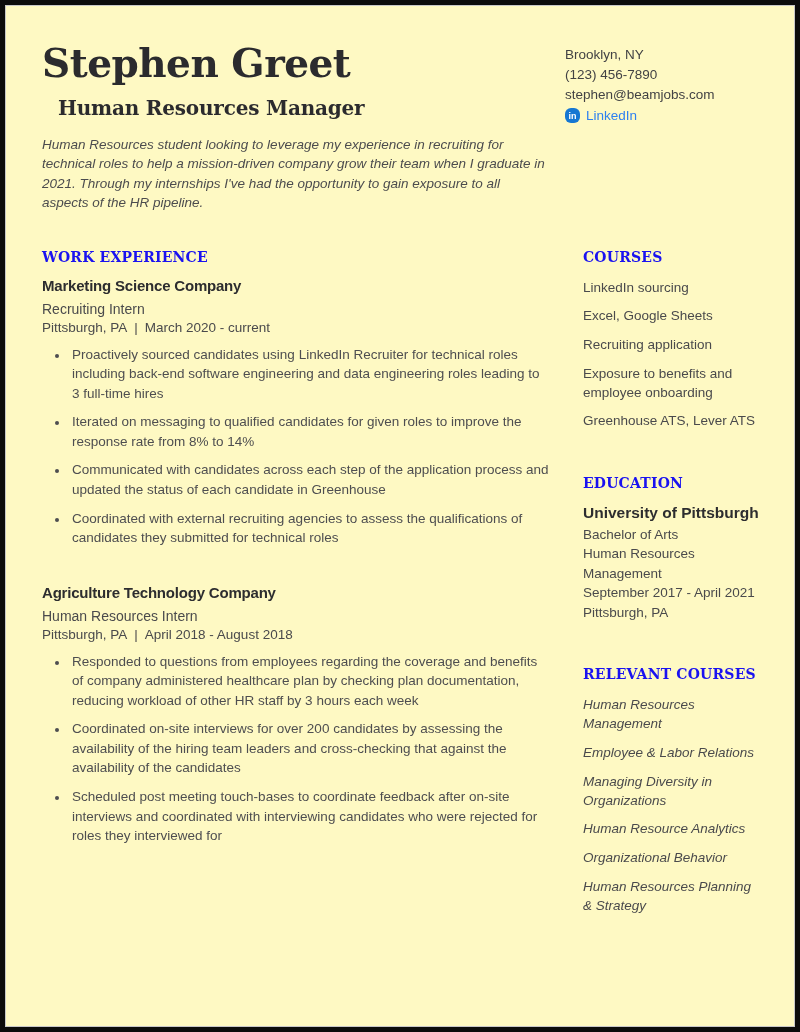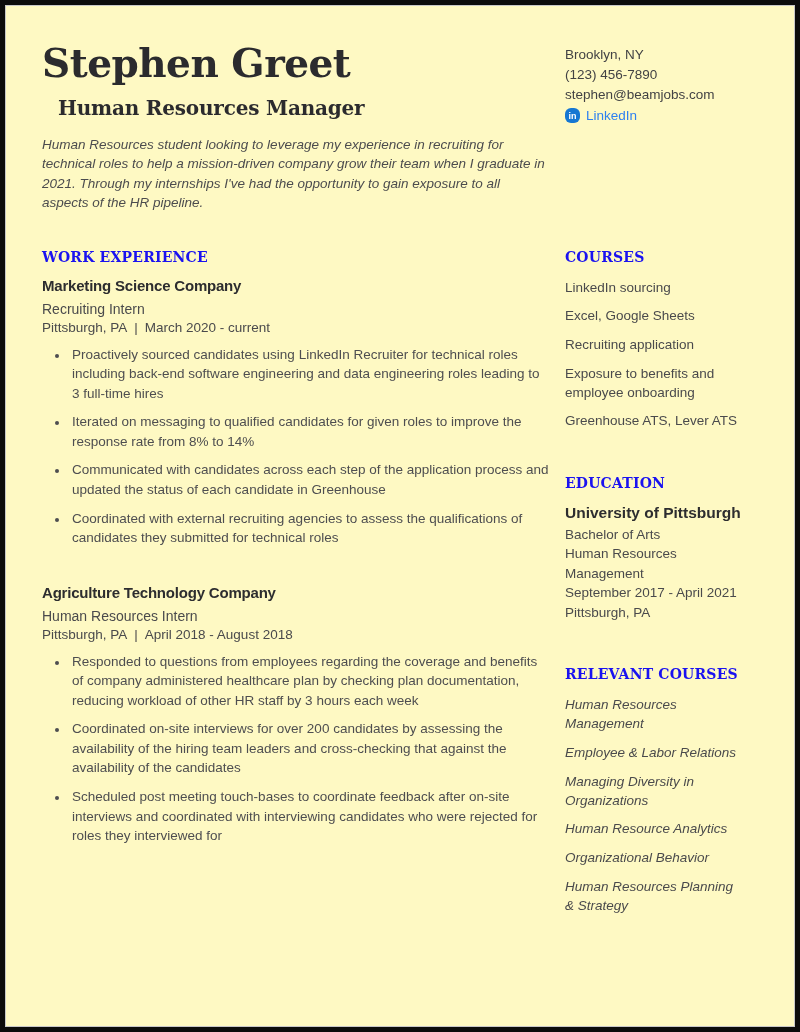--- a/index.html
+++ b/index.html
@@ -50,21 +50,21 @@
   .li-icon {
     display: inline-flex; align-items: center; justify-content: center;
     width: 15px; height: 15px; border-radius: 6px;
     background: var(--linkedin-icon-bg, #1677d2);
     color: #fff; font-size: 9px; font-weight: 700;
     margin-right: 6px;
   }
   .li-link { color: var(--linkedin-text, #2e80f0); font-size: 13.5px; text-decoration: none; cursor: pointer; }
 
   
-  .columns { display: flex; margin-top: 36px; }
+  .columns { display: flex; margin-top: 36px; gap: 18px; }
   .col-left { width: 508px; }
   .col-right { flex: 1; padding-left: 15px; max-width: 195px; }
 
   .section-heading {
     font-family: "DejaVu Serif", "Liberation Serif", serif;
     font-weight: 700;
     font-size: 14px;
     color: var(--accent, #1a12f0);
     letter-spacing: 0.2px;
   }

